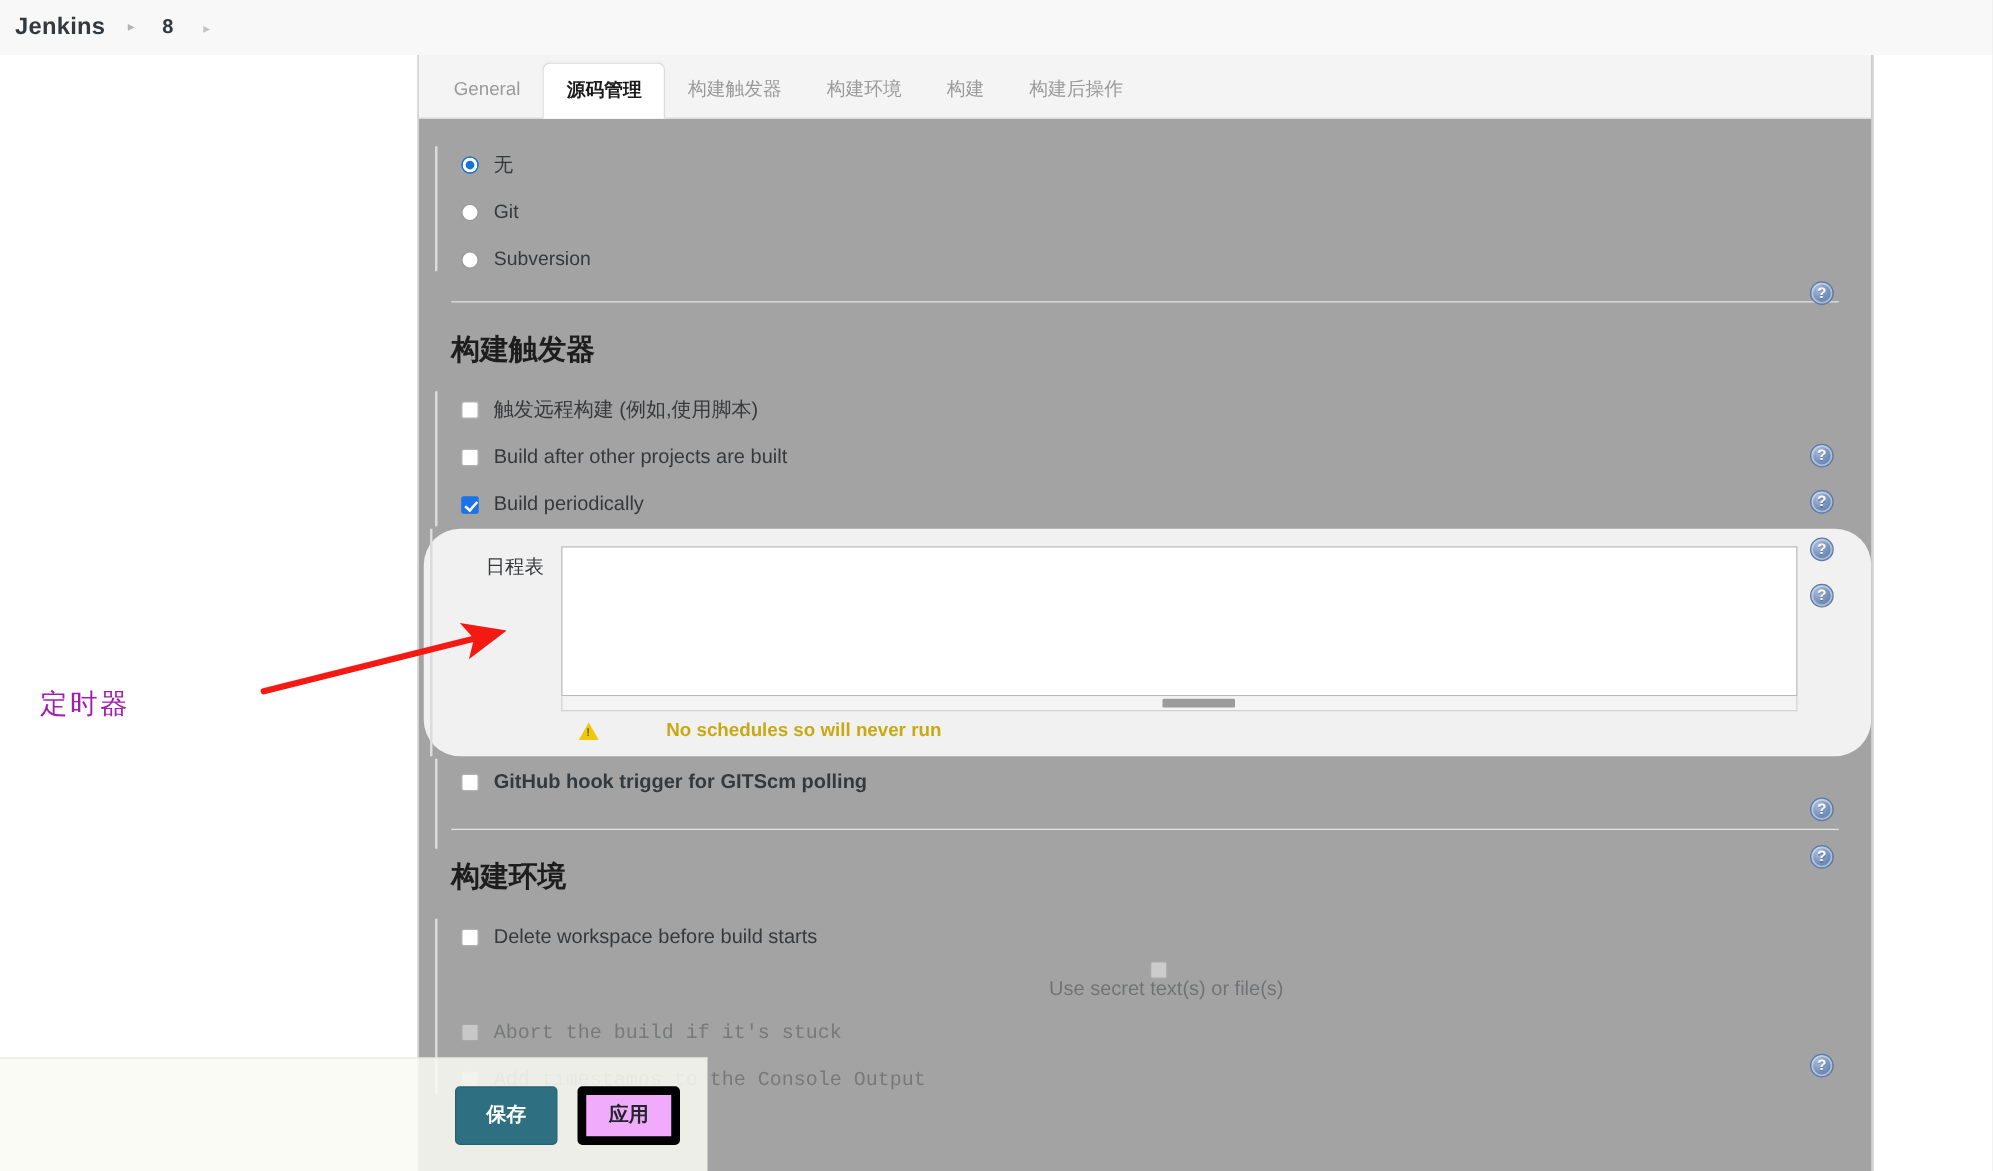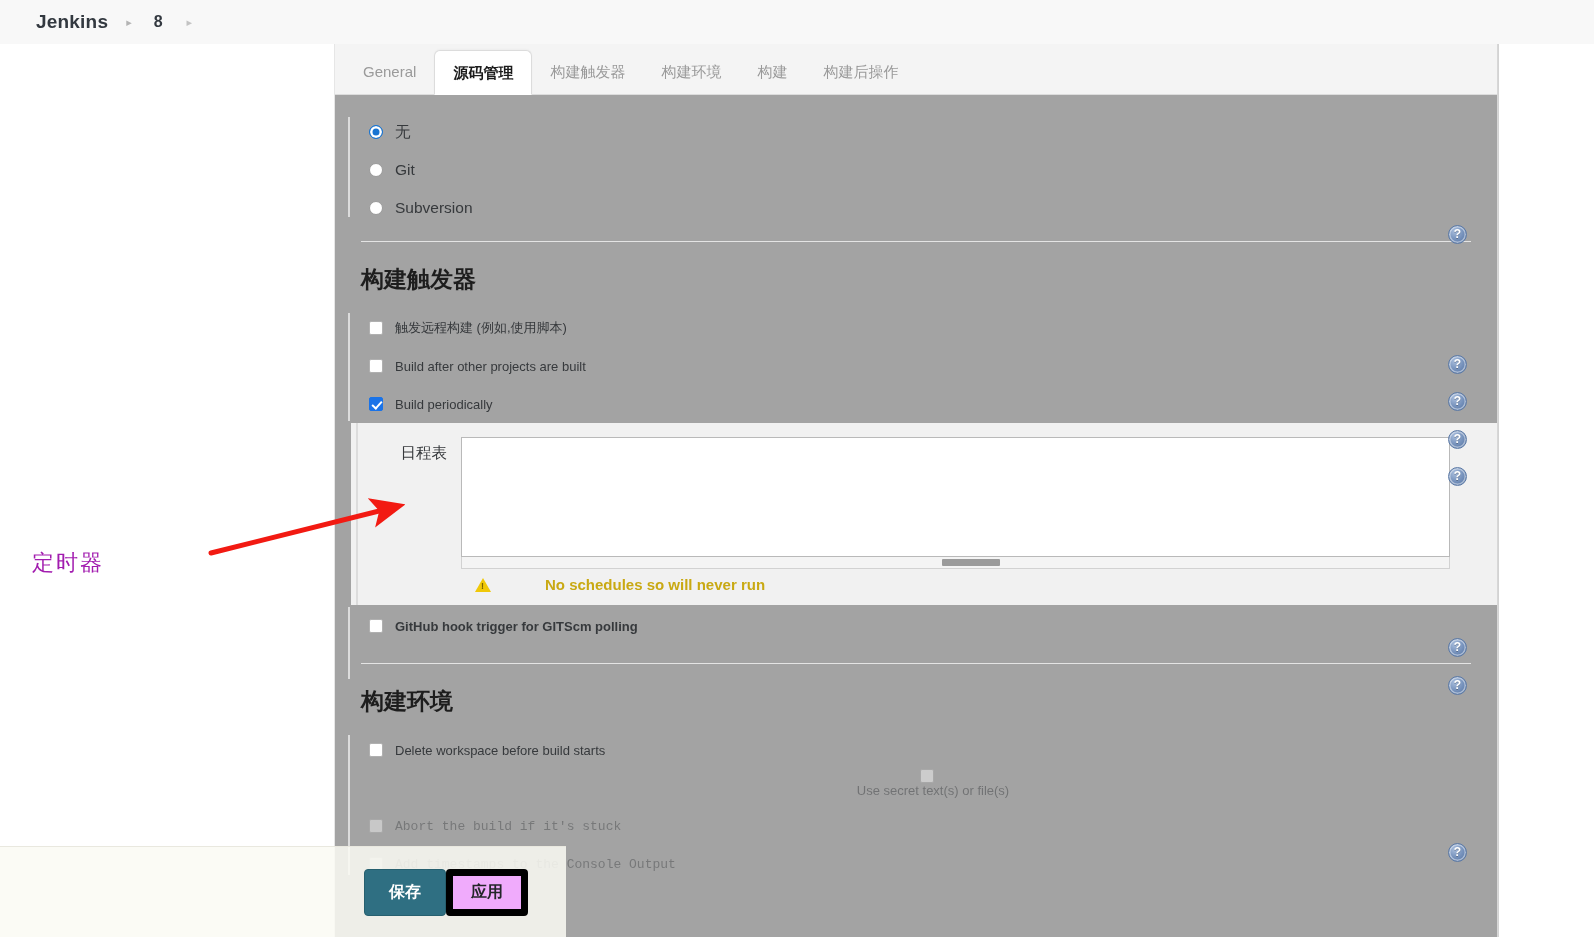--- a/index.html
+++ b/index.html
@@ -11,21 +11,21 @@
     font-family: "Liberation Sans", "DejaVu Sans", sans-serif;
     -webkit-font-smoothing: antialiased;
   }
   #root { position: relative; width: 1594px; height: 937px; background:#ffffff; }
 
   
   .topbar {
     position: absolute; left: 0; top: 0; width: 1594px; height: 44px;
     background: #f8f8f8;
     display: flex; align-items: center;
-    padding-left: 36px;
+    padding-left: 12px;
   }
   .brand {
     font-size: 19px; font-weight: bold; color: #333940;
     letter-spacing: .2px;
   }
   .crumb-sep {
     color: #b4b4b4; font-size: 11px; margin: 0 16px 0 18px; line-height: 1;
   }
   .crumb-item {
     font-size: 16px; font-weight: bold; color: #333940;
@@ -101,37 +101,38 @@
     width: 14px; height: 14px; border-radius: 2px;
     border: 1px solid #b0b0b0; background:#fff;
     margin-right: 12px; flex: none; position: relative;
   }
   .cbox.checked { background:#1a73e8; border-color:#1a73e8; }
   .cbox.checked::after {
     content:""; position:absolute; left:4px; top:1px;
     width:4px; height:8px; border:solid #fff; border-width:0 2px 2px 0;
     transform: rotate(42deg);
   }
-  .chk-label { font-size:13px; color:#36393c; }
+  .chk-label { font-size:16px; color:#36393c; }
 
   
   .sec-heading {
     font-size: 23px; font-weight: bold; color:#1d1d1d;
     padding: 22px 0 14px 26px;
   }
   .hr {
     height:1px; background:#e4e4e4; margin: 6px 26px 0 26px;
   }
 
   
   .sched-block {
     background: #f1f1f1;
-    margin-left: 16px;
+    margin-left: 4px;
     padding: 14px 16px 12px 0;
     position: relative;
+    border-radius: 29px;
   }
   .sched-row { display:flex; align-items:flex-start; }
   .sched-label {
     width: 110px; text-align:right; padding-right: 14px;
     font-size: 15.5px; color:#36393c; padding-top: 6px;
     flex:none;
   }
   .ta-wrap { position: relative; width: 989px; }
   .textarea {
     width: 989px; height: 120px;
@@ -172,21 +173,21 @@
     line-height:1; cursor:pointer;
     box-shadow: inset 0 0 0 1.5px rgba(255,255,255,.45);
   }
   .help span { margin-top:-1px; text-shadow: 0 1px 0 rgba(0,0,0,.25); }
 
   
   .savebar {
     position:absolute; left:0px; top:846px; width:566px; height:91px;
     background: rgba(250,250,243,.86);
     border-top: 1px solid #e9e8df;
-    display:flex; align-items:center; 
+    display:flex; align-items:center; gap:16px;
     padding-left: 364px;
   }
   .btn {
     font-size:16px; border-radius:4px; cursor:pointer;
     display:flex; align-items:center; justify-content:center;
     font-family:"Liberation Sans","DejaVu Sans",sans-serif;
   }
   .btn-save {
     width: 82px; height: 47px;
     background:#2f6f82; color:#ffffff; border:1px solid #27606f;

